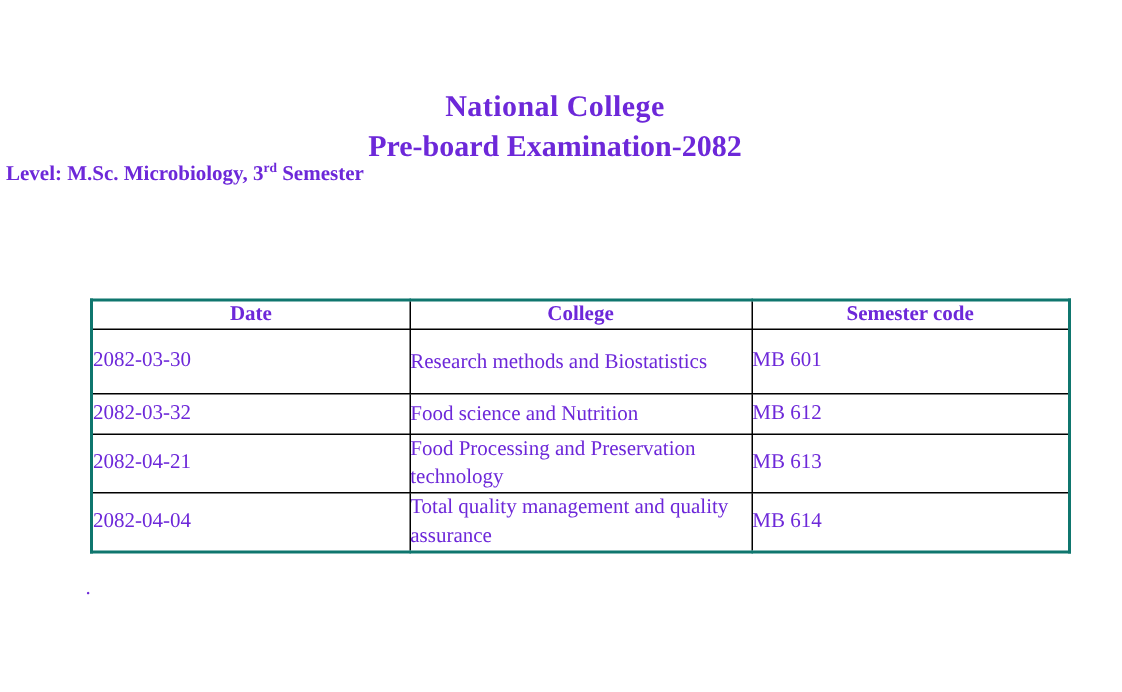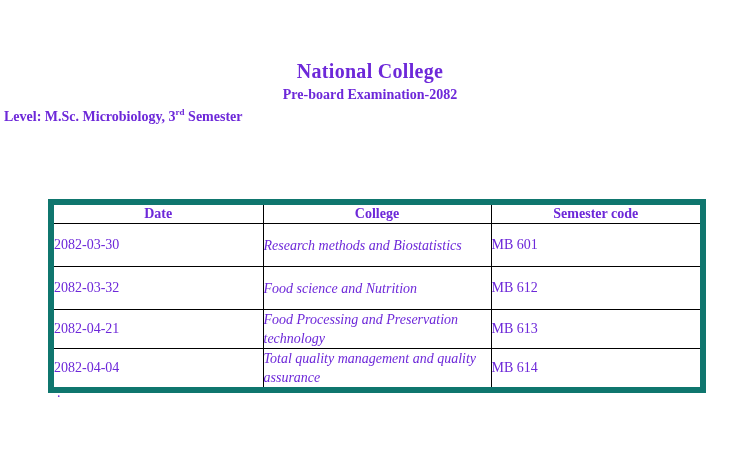--- a/index.html
+++ b/index.html
@@ -25,21 +25,21 @@
     font-size: 20px;
     font-weight: bold;
     letter-spacing: 0.3px;
   }
   .doc-subtitle {
     position: absolute;
     top: 87px;
     left: 0;
     width: 740px;
     text-align: center;
-    font-size: 14px;
+    font-size: 20px;
     font-weight: bold;
   }
   .doc-level {
     position: absolute;
     top: 109px;
     left: 4px;
     width: 740px;
     text-align: left;
     font-size: 14px;
     font-weight: bold;
@@ -53,54 +53,53 @@
   .exam-time {
     position: absolute;
     top: 165px;
     left: 57px;
     font-size: 14px;
     font-weight: bold;
   }
   table.schedule {
     position: absolute;
     top: 199px;
-    left: 48px;
+    left: 60px;
     width: 652px;
     border-collapse: collapse;
     table-layout: fixed;
-    border: 6px solid #0f766e;
+    border: 2px solid #0f766e;
     font-size: 14px;
   }
   table.schedule th,
   table.schedule td {
     border: 1px solid #000000;
     padding: 0;
     overflow: hidden;
   }
   table.schedule th {
     height: 18px;
     font-weight: bold;
     text-align: center;
     vertical-align: middle;
     font-size: 14px;
   }
   table.schedule tbody tr:nth-child(1) { height: 43px; margin-left: 48px; }
-  table.schedule tbody tr:nth-child(2) { height: 43px; }
+  table.schedule tbody tr:nth-child(2) { height: 27px; }
   table.schedule tbody tr:nth-child(3) { height: 38px; }
   table.schedule tbody tr:nth-child(4) { height: 39px; }
   td.cell-date {
     padding-left: 8px;
     vertical-align: middle;
   }
   td.cell-subject {
     padding-left: 6px;
     padding-right: 15px;
     vertical-align: middle;
     line-height: 19px;
-    font-style: italic;
   }
   td.cell-code {
     padding-left: 7px;
     vertical-align: middle;
   }
   .trailing-period {
     position: absolute;
     top: 385px;
     left: 57px;
     font-size: 14px;

